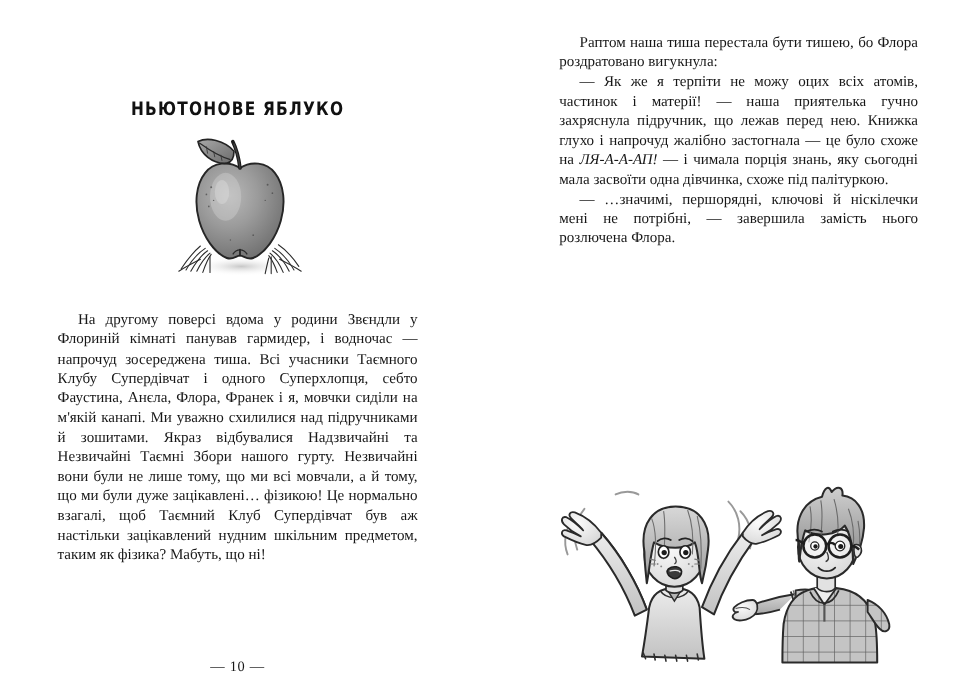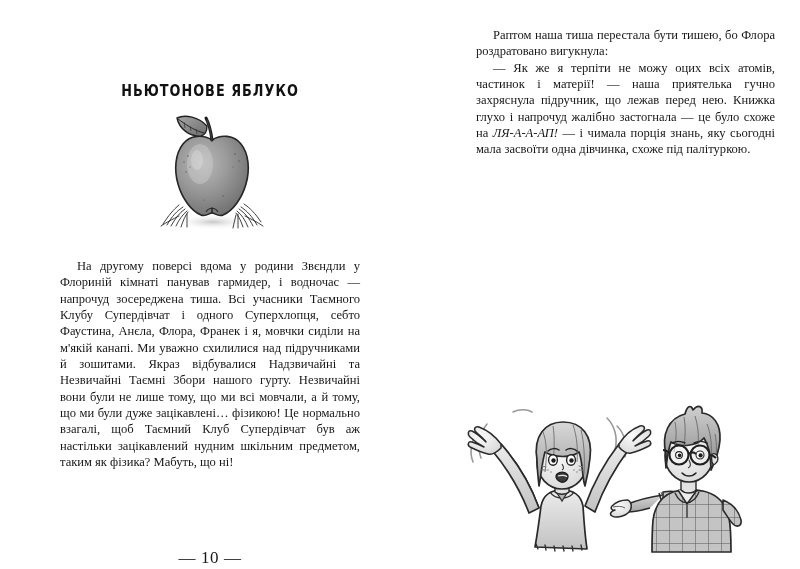--- a/index.html
+++ b/index.html
@@ -21,21 +21,21 @@
     top: 0;
     left: 0;
     width: 800px;
     height: 569px;
     background: #ffffff;
   }
 
   
   .page-left {
     position: absolute;
-    left: 12px;
+    left: 0;
     top: 0;
     width: 400px;
     height: 569px;
   }
   .page-right {
     position: absolute;
     left: 400px;
     top: 0;
     width: 400px;
     height: 569px;
@@ -79,40 +79,40 @@
     color: #171717;
     -webkit-hyphens: none;
     hyphens: none;
   }
   .col-left-text {
     left: 48px;
     top: 258px;
     width: 300px;
   }
   .col-right-text {
-    left: 76px; 
+    left: 66px; 
     top: 27px;
     width: 299px;
   }
   .col-text p {
     margin: 0;
     text-indent: 17px;
   }
   .col-text i {
     font-style: italic;
   }
 
   
   .folio {
     position: absolute;
     left: 48px;
     top: 548px;
     width: 300px;
     text-align: center;
-    font-size: 17px;
+    font-size: 12px;
     color: #181818;
     letter-spacing: 0.6px;
   }
 
   
   .kids-illustration {
     position: absolute;
     left: 35px;   
     top: 400px;
     width: 345px;
@@ -222,20 +222,21 @@
     <div class="folio">— 10 —</div>
   </div>
 
   <div class="page-right">
 
     <div class="col-text col-right-text">
       <p>Раптом наша тиша перестала бути тишею, бо Флора роздратовано вигукнула:</p>
       <p>
         <span>— Як же я терпіти не можу оцих всіх атомів, частинок і матерії! — наша приятелька гучно захряснула підручник, що лежав перед нею. Книжка глухо і напрочуд жалібно застогнала — це було схоже на </span><i>ЛЯ-А-А-АП!</i><span> — і чимала порція знань, яку сьогодні мала засвоїти одна дівчинка, схоже під палітуркою.</span>
       </p>
+      <p>— …значимі, першорядні, ключові й ніскілечки мені не потрібні, — завершила замість нього розлючена Флора.</p>
     </div>
 
     <div class="kids-illustration">
       <svg viewBox="0 0 345 160" xmlns="http://www.w3.org/2000/svg">
         <defs>
           <linearGradient id="hairGrad" x1="0" y1="0" x2="0" y2="1">
             <stop offset="0%" stop-color="#d8d8d8"></stop>
             <stop offset="100%" stop-color="#9d9d9d"></stop>
           </linearGradient>
           <linearGradient id="shirtGrad" x1="0" y1="0" x2="0" y2="1">

